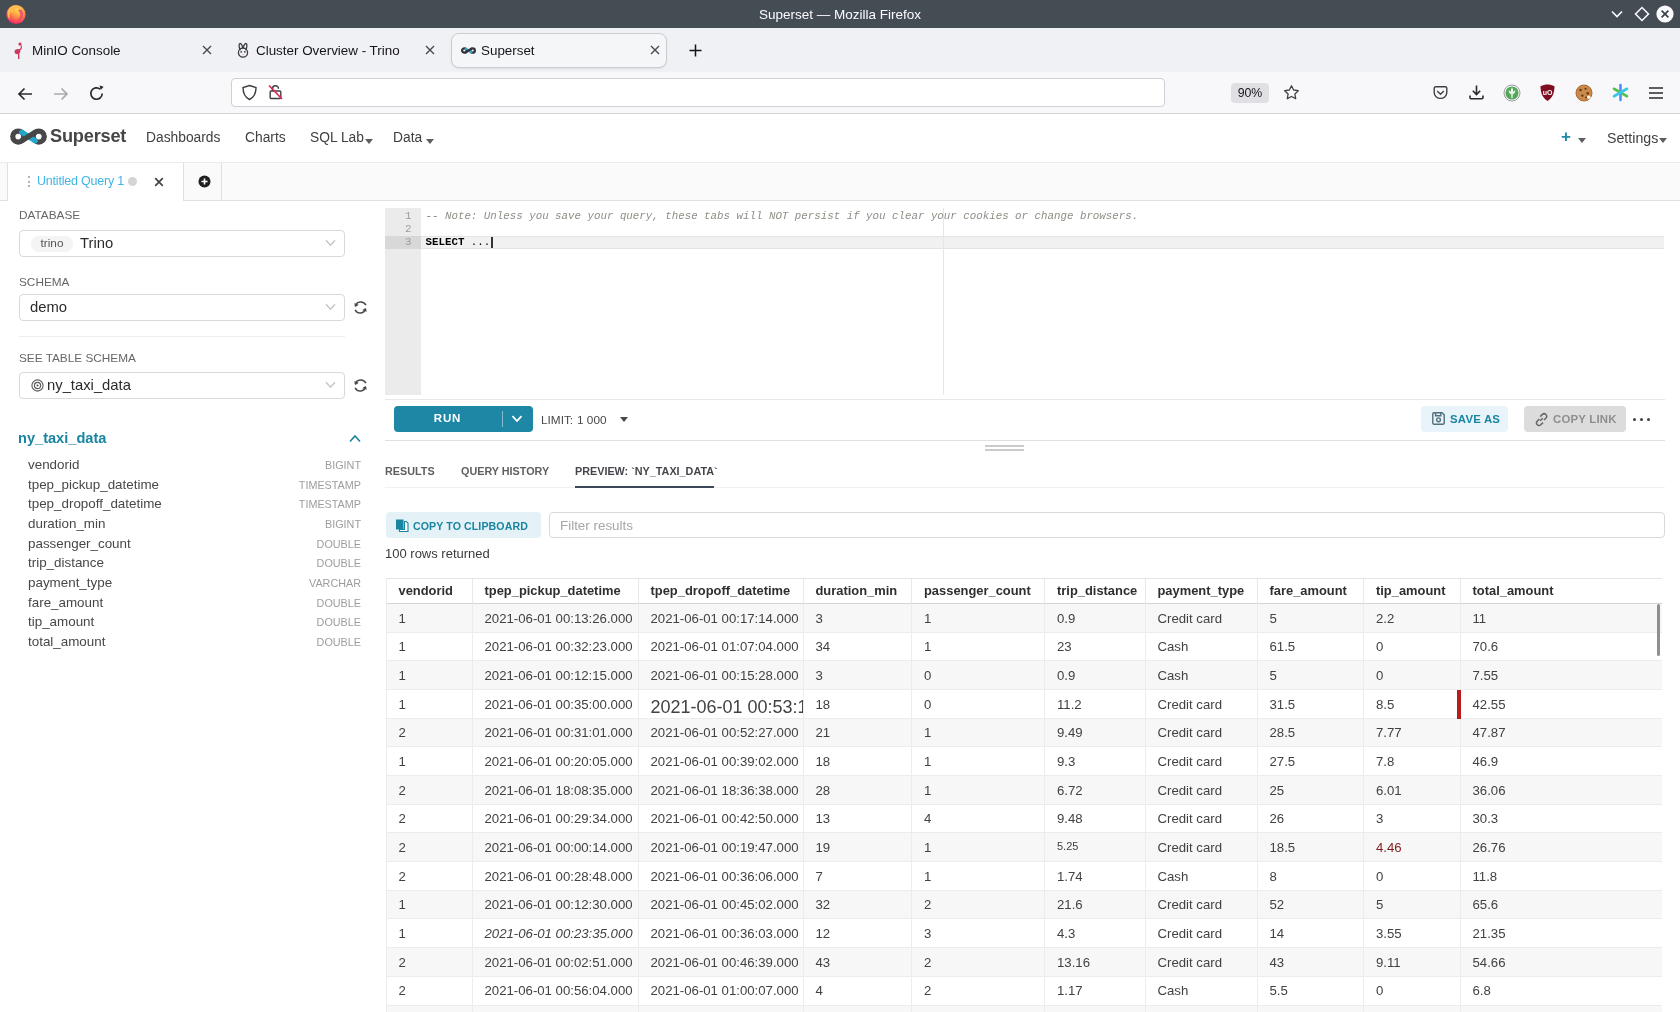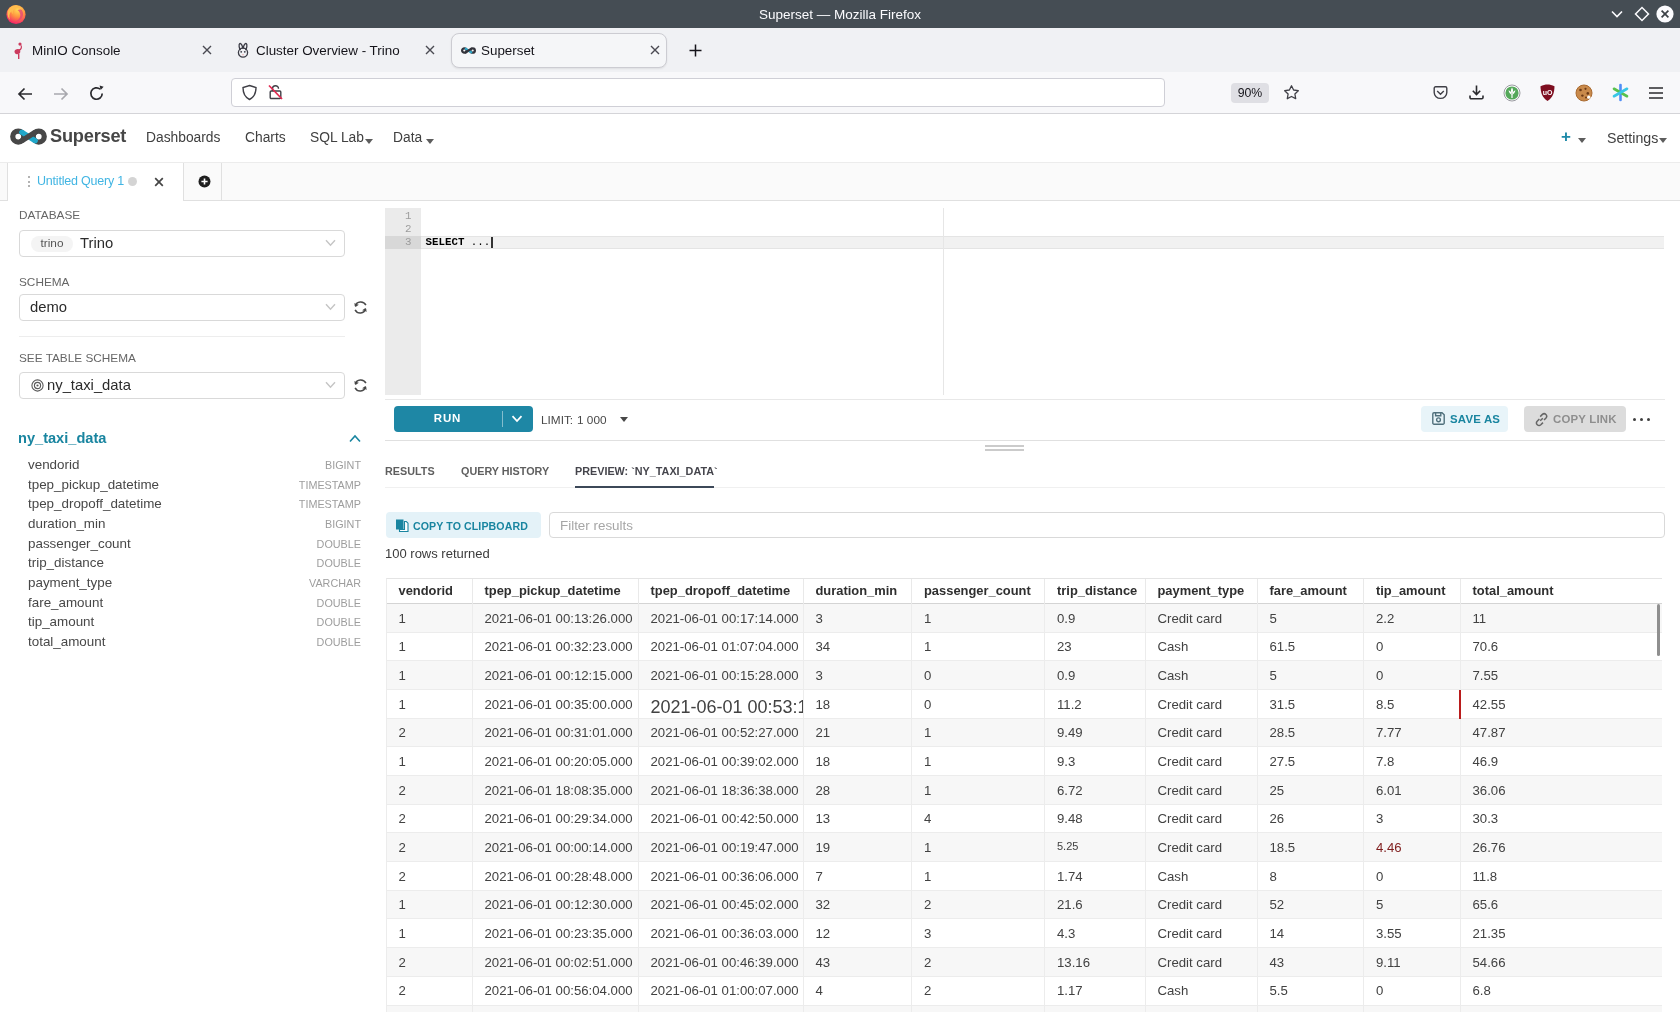--- a/index.html
+++ b/index.html
@@ -252,20 +252,21 @@
 <div class="a" style="left:28px;top:633.8px;width:240px;height:17px;font-size:13.4px;color:#484848;">total_amount</div>
 <div class="a" style="left:221px;top:635.8px;width:140px;height:14px;font-size:10.8px;color:#9d9d9d;text-align:right;">DOUBLE</div>
 
 <div class="a" style="left:384.5px;top:208px;width:36px;height:187px;background:#ebebeb;"></div>
 <div class="a" style="left:420.5px;top:236.2px;width:1243px;height:13px;background:#f1f1f1;border-top:1px solid #e4e4e4;border-bottom:1px solid #e4e4e4;"></div>
 <div class="a" style="left:384.5px;top:236.2px;width:36px;height:13px;background:#d8d8d8;"></div>
 <div class="a" style="left:943px;top:208px;width:1px;height:187px;background:#e6e6e6;"></div>
 <div class="a mono" style="left:384.5px;top:210.4px;width:27px;height:13px;font-size:10.8px;color:#9c9c9c;text-align:right;line-height:12.9px;">1</div>
 <div class="a mono" style="left:384.5px;top:223.3px;width:27px;height:13px;font-size:10.8px;color:#9c9c9c;text-align:right;line-height:12.9px;">2</div>
 <div class="a mono" style="left:384.5px;top:236.2px;width:27px;height:13px;font-size:10.8px;color:#9c9c9c;text-align:right;line-height:12.9px;">3</div>
+<div class="a mono" style="left:425.5px;top:210.4px;width:1200px;height:13px;font-size:10.8px;font-style:italic;color:#8e8e86;line-height:12.9px;">-- Note: Unless you save your query, these tabs will NOT persist if you clear your cookies or change browsers.</div>
 <div class="a mono" style="left:425.5px;top:236.2px;width:300px;height:13px;font-size:10.8px;color:#000;line-height:12.9px;"><b>SELECT</b> ...</div>
 <div class="a" style="left:491px;top:236.8px;width:1.6px;height:11.5px;background:#333;"></div>
 
 <div class="a" style="left:384.5px;top:399px;width:1280px;height:42px;border-top:1px solid #e8e8e8;border-bottom:1px solid #e0e0e0;background:#fff;"></div>
 <div class="a" style="left:394px;top:406px;width:139px;height:25.5px;background:#1e87a5;border-radius:4px;"></div>
 <div class="a" style="left:394px;top:406px;width:107px;height:25.5px;color:#fff;font-size:11.5px;font-weight:600;letter-spacing:0.8px;text-align:center;line-height:25.5px;">RUN</div>
 <div class="a" style="left:501.5px;top:411px;width:1px;height:15.5px;background:rgba(255,255,255,0.45);"></div>
 <svg class="a" style="left:511px;top:415px" width="12" height="8" viewBox="0 0 12 8">
       <path d="M1.5 1.2 L6 6 L10.5 1.2" stroke="#fff" stroke-width="1.8" fill="none"></path>
     </svg>
@@ -364,21 +365,21 @@
       </div>
       <div style="position:absolute;left:0;top:111.04px;width:1276.5px;height:28.68px;background:#fff;border-bottom:1px solid #ececec;">
         <div style="position:absolute;left:0.0px;top:0;width:86.0px;height:28.68px;border-right:1px solid #ececec;font-size:13.2px;color:#424242;padding:6.5px 0 0 12px;white-space:nowrap;overflow:hidden;">1</div>
         <div style="position:absolute;left:86.0px;top:0;width:166.0px;height:28.68px;border-right:1px solid #ececec;font-size:13.2px;color:#424242;padding:6.5px 0 0 12px;white-space:nowrap;overflow:hidden;">2021-06-01 00:35:00.000</div>
         <div style="position:absolute;left:252.0px;top:0;width:165.0px;height:28.68px;border-right:1px solid #ececec;font-size:18px;color:#424242;padding:6.5px 0 0 12px;white-space:nowrap;overflow:hidden;">2021-06-01 00:53:17.000</div>
         <div style="position:absolute;left:417.0px;top:0;width:108.5px;height:28.68px;border-right:1px solid #ececec;font-size:13.2px;color:#424242;padding:6.5px 0 0 12px;white-space:nowrap;overflow:hidden;">18</div>
         <div style="position:absolute;left:525.5px;top:0;width:133.0px;height:28.68px;border-right:1px solid #ececec;font-size:13.2px;color:#424242;padding:6.5px 0 0 12px;white-space:nowrap;overflow:hidden;">0</div>
         <div style="position:absolute;left:658.5px;top:0;width:100.5px;height:28.68px;border-right:1px solid #ececec;font-size:13.2px;color:#424242;padding:6.5px 0 0 12px;white-space:nowrap;overflow:hidden;">11.2</div>
         <div style="position:absolute;left:759.0px;top:0;width:112.0px;height:28.68px;border-right:1px solid #ececec;font-size:13.2px;color:#424242;padding:6.5px 0 0 12px;white-space:nowrap;overflow:hidden;">Credit card</div>
         <div style="position:absolute;left:871.0px;top:0;width:106.5px;height:28.68px;border-right:1px solid #ececec;font-size:13.2px;color:#424242;padding:6.5px 0 0 12px;white-space:nowrap;overflow:hidden;">31.5</div>
-        <div style="position:absolute;left:977.5px;top:0;width:96.5px;height:28.68px;border-right:2px solid #b91c1c;font-size:13.2px;color:#424242;padding:6.5px 0 0 12px;white-space:nowrap;overflow:hidden;">8.5</div>
+        <div style="position:absolute;left:977.5px;top:0;width:96.5px;height:28.68px;border-right:4px solid #b91c1c;font-size:13.2px;color:#424242;padding:6.5px 0 0 12px;white-space:nowrap;overflow:hidden;">8.5</div>
         <div style="position:absolute;left:1074.0px;top:0;width:202.5px;height:28.68px;border-right:1px solid #ececec;font-size:13.2px;color:#424242;padding:6.5px 0 0 12px;white-space:nowrap;overflow:hidden;">42.55</div>
       </div>
       <div style="position:absolute;left:0;top:139.72px;width:1276.5px;height:28.68px;background:#f7f7f7;border-bottom:1px solid #ececec;">
         <div style="position:absolute;left:0.0px;top:0;width:86.0px;height:28.68px;border-right:1px solid #ececec;font-size:13.2px;color:#424242;padding:6.5px 0 0 12px;white-space:nowrap;overflow:hidden;">2</div>
         <div style="position:absolute;left:86.0px;top:0;width:166.0px;height:28.68px;border-right:1px solid #ececec;font-size:13.2px;color:#424242;padding:6.5px 0 0 12px;white-space:nowrap;overflow:hidden;">2021-06-01 00:31:01.000</div>
         <div style="position:absolute;left:252.0px;top:0;width:165.0px;height:28.68px;border-right:1px solid #ececec;font-size:13.2px;color:#424242;padding:6.5px 0 0 12px;white-space:nowrap;overflow:hidden;">2021-06-01 00:52:27.000</div>
         <div style="position:absolute;left:417.0px;top:0;width:108.5px;height:28.68px;border-right:1px solid #ececec;font-size:13.2px;color:#424242;padding:6.5px 0 0 12px;white-space:nowrap;overflow:hidden;">21</div>
         <div style="position:absolute;left:525.5px;top:0;width:133.0px;height:28.68px;border-right:1px solid #ececec;font-size:13.2px;color:#424242;padding:6.5px 0 0 12px;white-space:nowrap;overflow:hidden;">1</div>
         <div style="position:absolute;left:658.5px;top:0;width:100.5px;height:28.68px;border-right:1px solid #ececec;font-size:13.2px;color:#424242;padding:6.5px 0 0 12px;white-space:nowrap;overflow:hidden;">9.49</div>
         <div style="position:absolute;left:759.0px;top:0;width:112.0px;height:28.68px;border-right:1px solid #ececec;font-size:13.2px;color:#424242;padding:6.5px 0 0 12px;white-space:nowrap;overflow:hidden;">Credit card</div>
@@ -453,21 +454,21 @@
         <div style="position:absolute;left:417.0px;top:0;width:108.5px;height:28.68px;border-right:1px solid #ececec;font-size:13.2px;color:#424242;padding:6.5px 0 0 12px;white-space:nowrap;overflow:hidden;">32</div>
         <div style="position:absolute;left:525.5px;top:0;width:133.0px;height:28.68px;border-right:1px solid #ececec;font-size:13.2px;color:#424242;padding:6.5px 0 0 12px;white-space:nowrap;overflow:hidden;">2</div>
         <div style="position:absolute;left:658.5px;top:0;width:100.5px;height:28.68px;border-right:1px solid #ececec;font-size:13.2px;color:#424242;padding:6.5px 0 0 12px;white-space:nowrap;overflow:hidden;">21.6</div>
         <div style="position:absolute;left:759.0px;top:0;width:112.0px;height:28.68px;border-right:1px solid #ececec;font-size:13.2px;color:#424242;padding:6.5px 0 0 12px;white-space:nowrap;overflow:hidden;">Credit card</div>
         <div style="position:absolute;left:871.0px;top:0;width:106.5px;height:28.68px;border-right:1px solid #ececec;font-size:13.2px;color:#424242;padding:6.5px 0 0 12px;white-space:nowrap;overflow:hidden;">52</div>
         <div style="position:absolute;left:977.5px;top:0;width:96.5px;height:28.68px;border-right:1px solid #ececec;font-size:13.2px;color:#424242;padding:6.5px 0 0 12px;white-space:nowrap;overflow:hidden;">5</div>
         <div style="position:absolute;left:1074.0px;top:0;width:202.5px;height:28.68px;border-right:1px solid #ececec;font-size:13.2px;color:#424242;padding:6.5px 0 0 12px;white-space:nowrap;overflow:hidden;">65.6</div>
       </div>
       <div style="position:absolute;left:0;top:340.48px;width:1276.5px;height:28.68px;background:#fff;border-bottom:1px solid #ececec;">
         <div style="position:absolute;left:0.0px;top:0;width:86.0px;height:28.68px;border-right:1px solid #ececec;font-size:13.2px;color:#424242;padding:6.5px 0 0 12px;white-space:nowrap;overflow:hidden;">1</div>
-        <div style="position:absolute;left:86.0px;top:0;width:166.0px;height:28.68px;border-right:1px solid #ececec;font-size:13.2px;color:#424242;padding:6.5px 0 0 12px;white-space:nowrap;overflow:hidden;">2021-06-01 00:23:35.000</div>
+        <div style="position:absolute;left:86.0px;top:0;width:166.0px;height:28.68px;border-right:1px solid #ececec;font-size:13.2px;color:#424242;padding:6.5px 0 0 12px;white-space:nowrap;overflow:hidden;font-style:italic;">2021-06-01 00:23:35.000</div>
         <div style="position:absolute;left:252.0px;top:0;width:165.0px;height:28.68px;border-right:1px solid #ececec;font-size:13.2px;color:#424242;padding:6.5px 0 0 12px;white-space:nowrap;overflow:hidden;">2021-06-01 00:36:03.000</div>
         <div style="position:absolute;left:417.0px;top:0;width:108.5px;height:28.68px;border-right:1px solid #ececec;font-size:13.2px;color:#424242;padding:6.5px 0 0 12px;white-space:nowrap;overflow:hidden;">12</div>
         <div style="position:absolute;left:525.5px;top:0;width:133.0px;height:28.68px;border-right:1px solid #ececec;font-size:13.2px;color:#424242;padding:6.5px 0 0 12px;white-space:nowrap;overflow:hidden;">3</div>
         <div style="position:absolute;left:658.5px;top:0;width:100.5px;height:28.68px;border-right:1px solid #ececec;font-size:13.2px;color:#424242;padding:6.5px 0 0 12px;white-space:nowrap;overflow:hidden;">4.3</div>
         <div style="position:absolute;left:759.0px;top:0;width:112.0px;height:28.68px;border-right:1px solid #ececec;font-size:13.2px;color:#424242;padding:6.5px 0 0 12px;white-space:nowrap;overflow:hidden;">Credit card</div>
         <div style="position:absolute;left:871.0px;top:0;width:106.5px;height:28.68px;border-right:1px solid #ececec;font-size:13.2px;color:#424242;padding:6.5px 0 0 12px;white-space:nowrap;overflow:hidden;">14</div>
         <div style="position:absolute;left:977.5px;top:0;width:96.5px;height:28.68px;border-right:1px solid #ececec;font-size:13.2px;color:#424242;padding:6.5px 0 0 12px;white-space:nowrap;overflow:hidden;">3.55</div>
         <div style="position:absolute;left:1074.0px;top:0;width:202.5px;height:28.68px;border-right:1px solid #ececec;font-size:13.2px;color:#424242;padding:6.5px 0 0 12px;white-space:nowrap;overflow:hidden;">21.35</div>
       </div>
       <div style="position:absolute;left:0;top:369.16px;width:1276.5px;height:28.68px;background:#f7f7f7;border-bottom:1px solid #ececec;">

